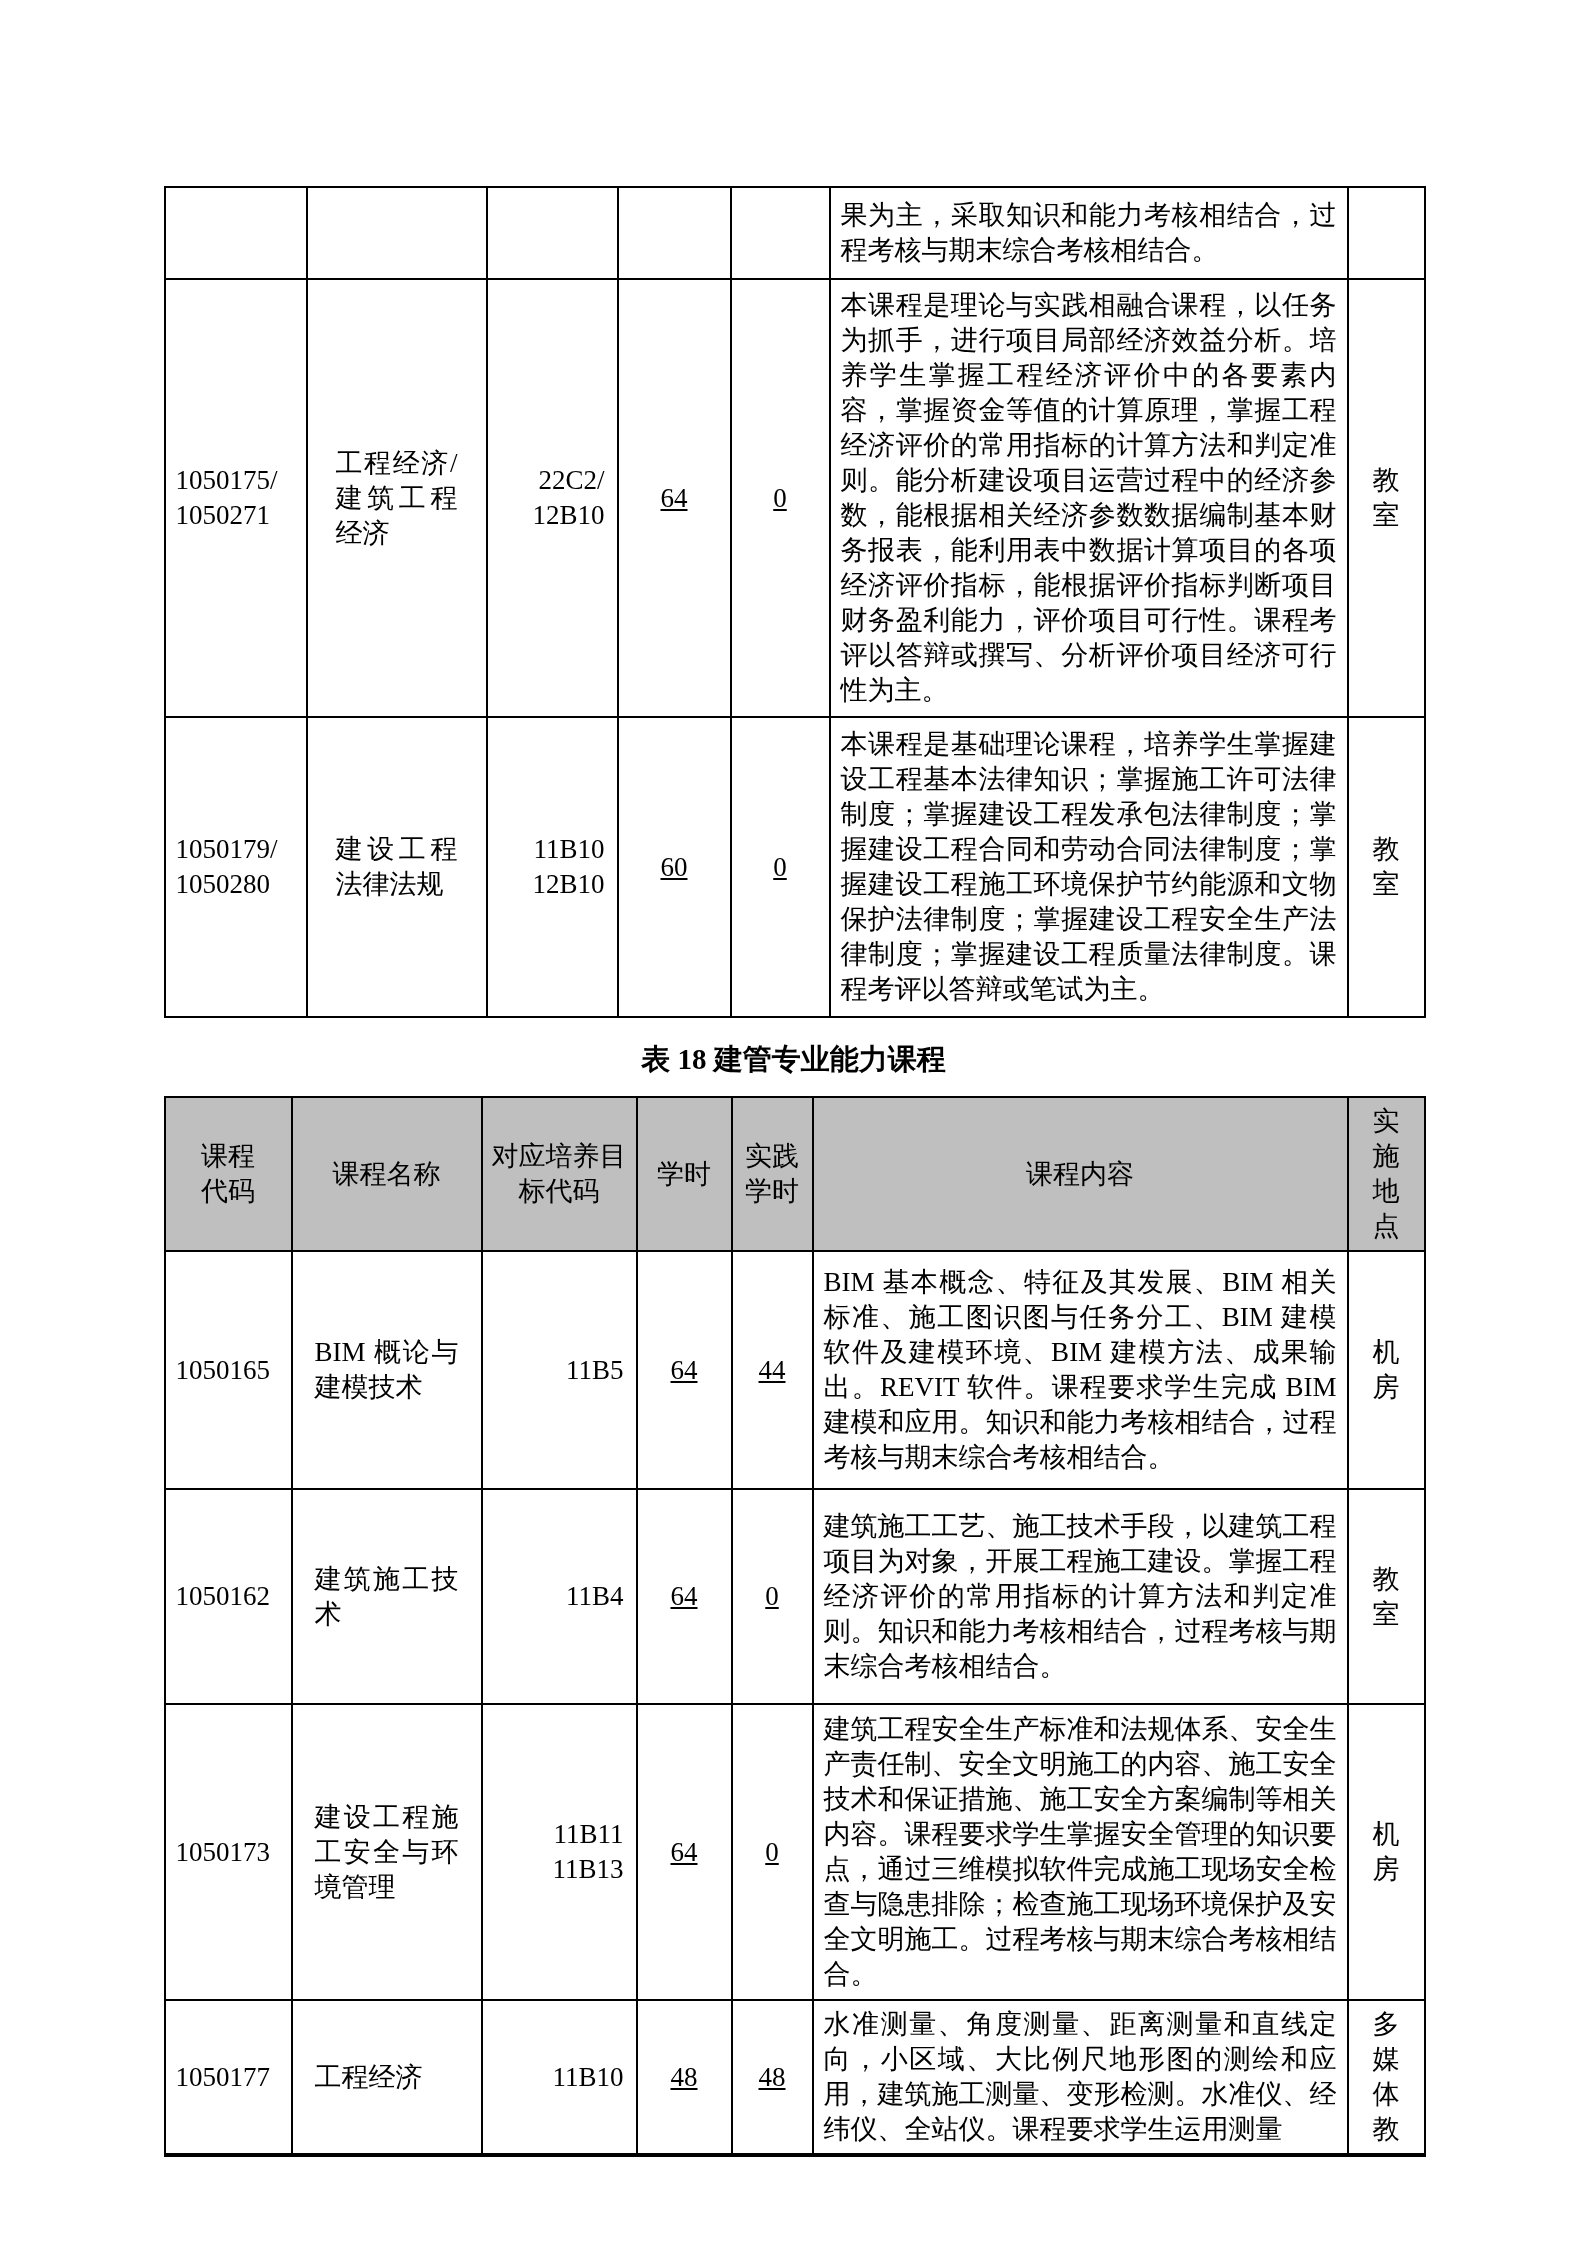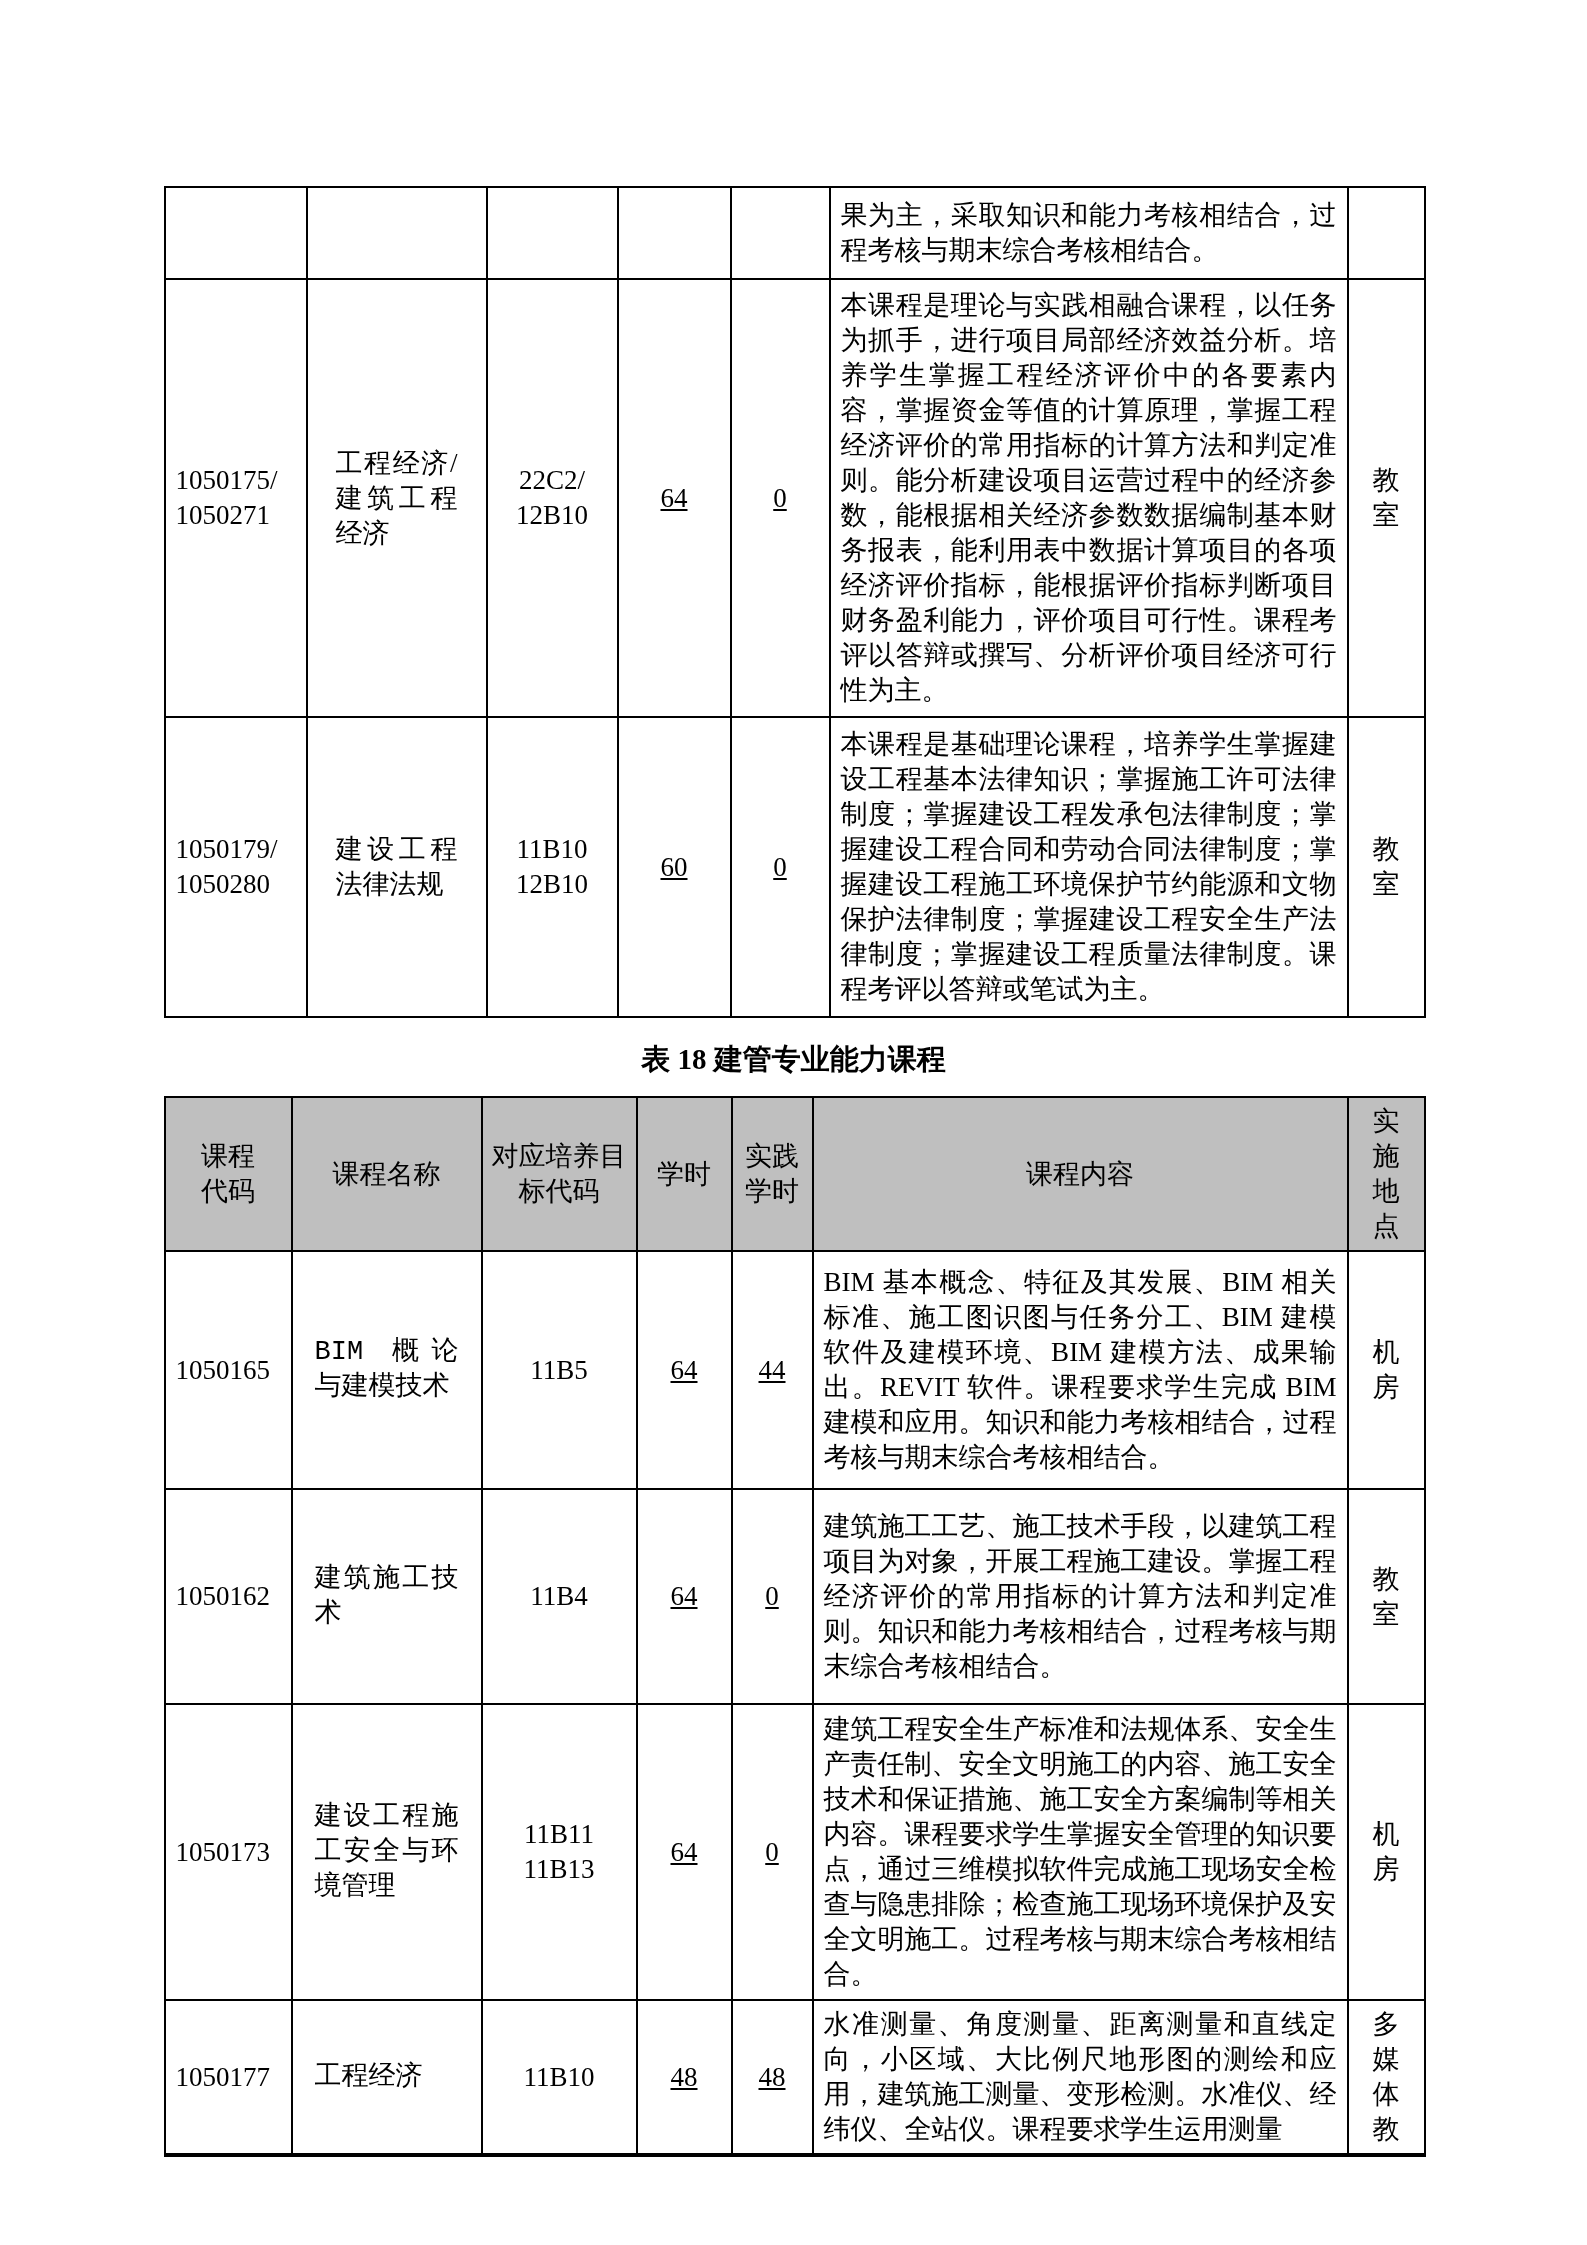--- a/index.html
+++ b/index.html
@@ -28,22 +28,22 @@
     font-size: 27px;
     line-height: 35px;
     font-weight: normal;
     vertical-align: middle;
     overflow: hidden;
   }
   table.tbl2 { border-bottom: 4px solid #000000; }
 
   .c-code   { padding: 12px 10px; white-space: pre-line; text-align: left; }
   .c-name   { padding: 4px 28px; text-align: justify; }
-  .tbl2 .c-name { padding: 16px 22px; font-family: Liberation Mono, monospace; }
-  .c-target { padding: 4px 12px; white-space: pre-line; text-align: center; }
+  .tbl2 .c-name { padding: 16px 22px; }
+  .c-target { padding: 4px 12px; white-space: pre-line; text-align: right; }
   .c-num    { text-align: center; padding: 4px 13px; text-decoration: underline; }
   .c-content{ padding: 6px 10px; text-align: justify; }
   .c-loc    { text-align: center; white-space: pre-line; padding: 4px 0; }
 
   thead th {
     background: #bfbfbf;
     text-align: center;
     white-space: pre-line;
     padding: 6px 4px;
   }

